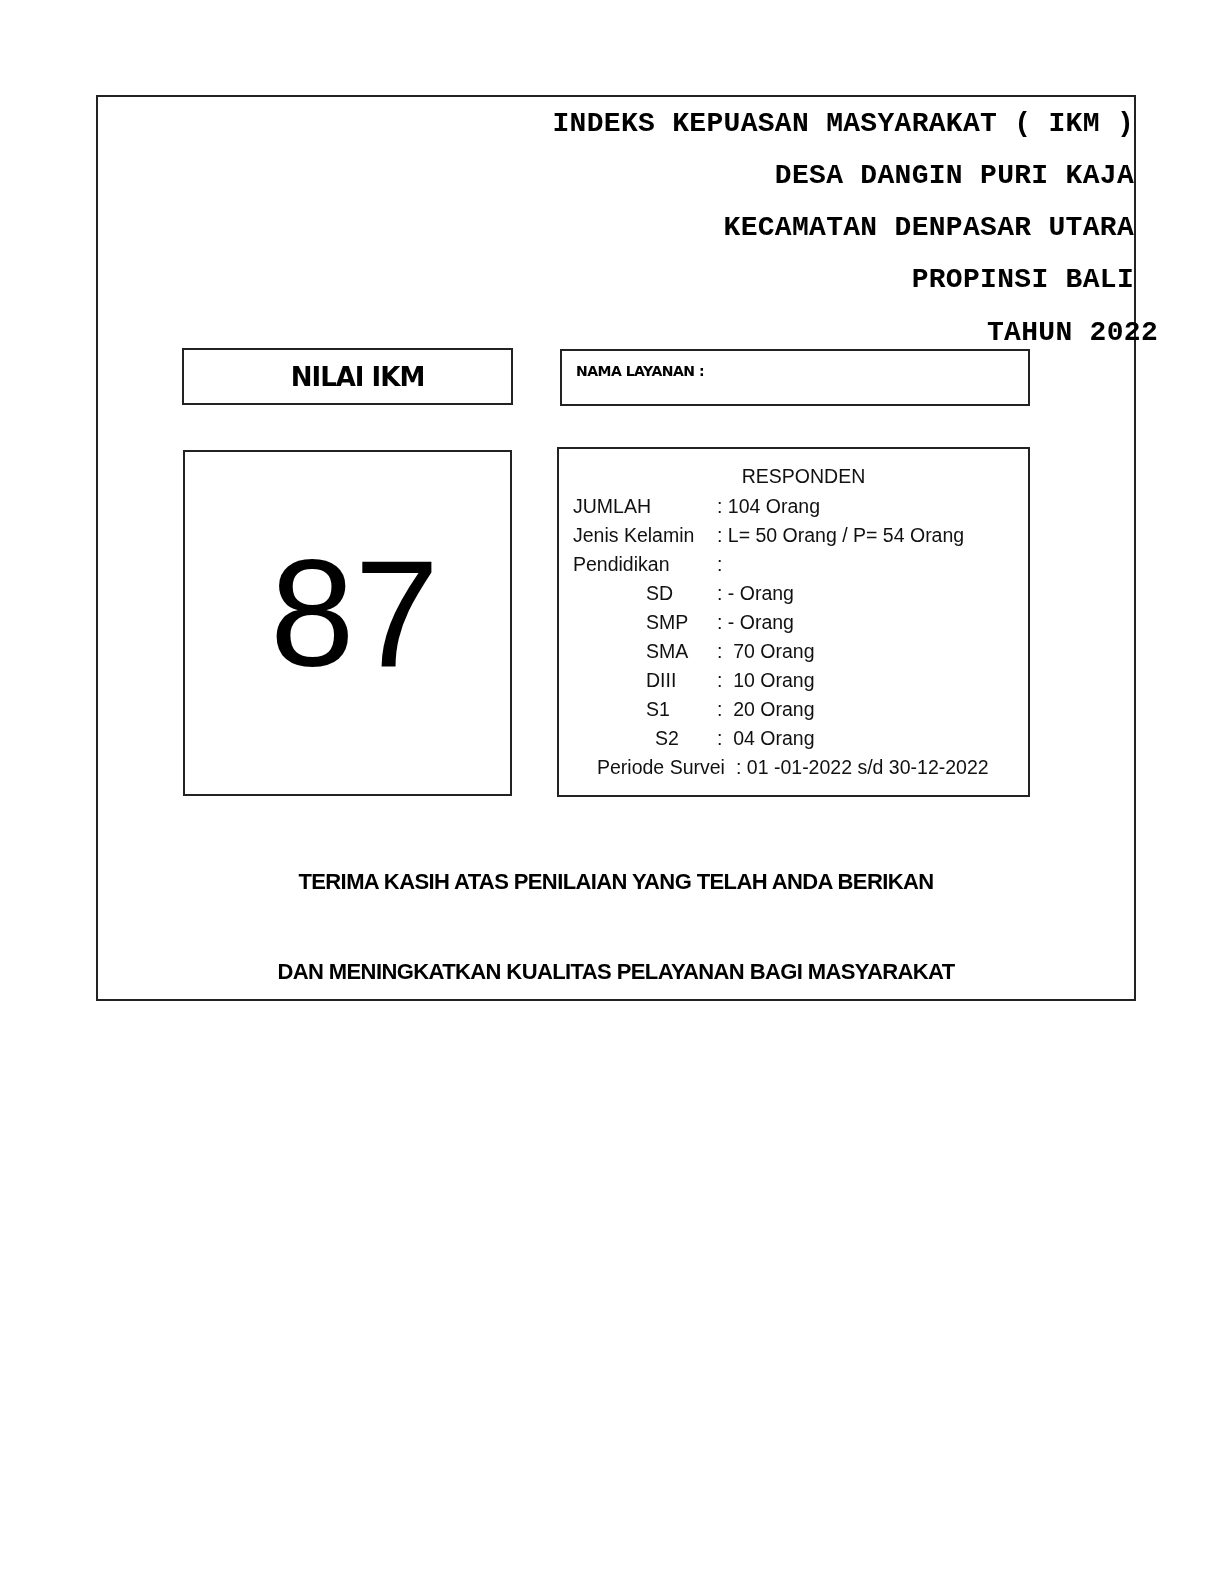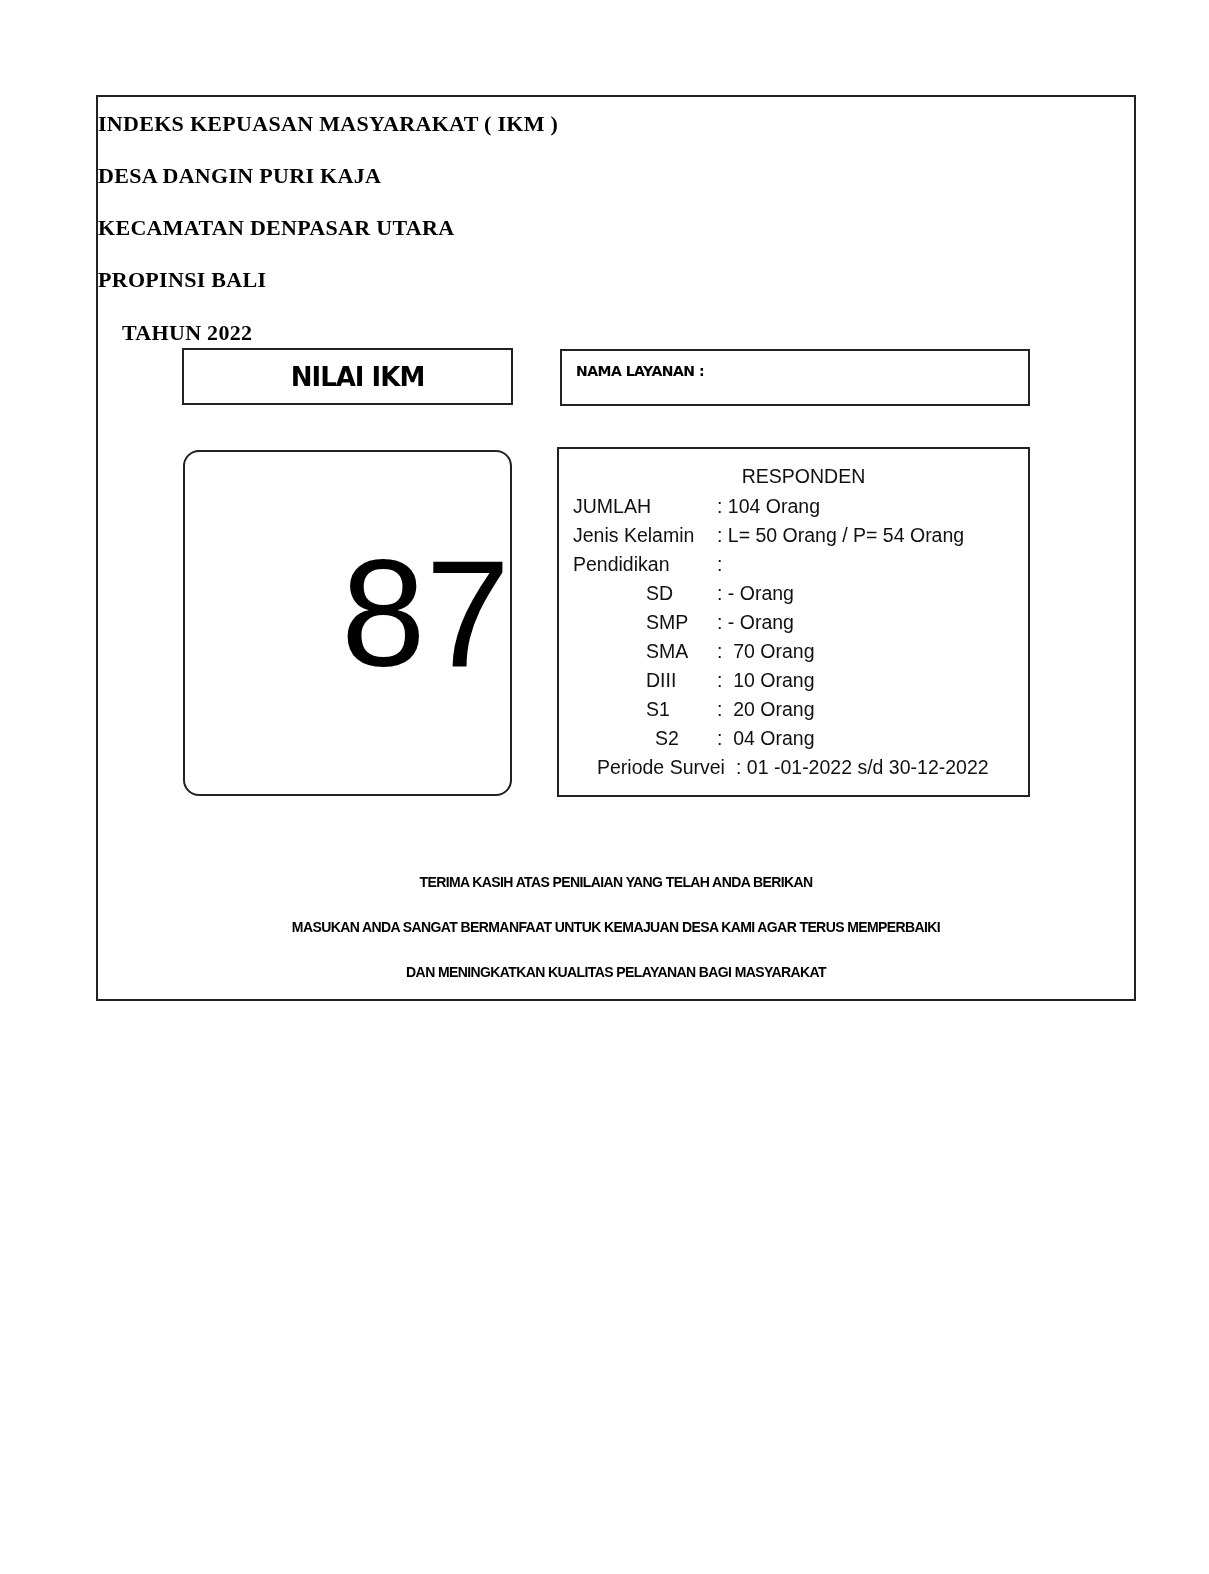--- a/index.html
+++ b/index.html
@@ -21,24 +21,24 @@
       top: 95px;
       width: 1040px;
       height: 906px;
       border: 2px solid #222;
       box-sizing: border-box;
     }
     .title-line {
       position: absolute;
       left: 0;
       width: 100%;
-      text-align: left;
-      font-family: Liberation Serif, serif;
-      font-weight: bold;
-      font-size: 22px;
+      text-align: right;
+      font-family: Liberation Mono, monospace;
+      font-weight: bold;
+      font-size: 28px;
       letter-spacing: 0.3px;
       line-height: 28px;
     }
     .box {
       position: absolute;
       border: 2px solid #222;
       box-sizing: border-box;
       padding-left: 20px;
     }
     .nilai-label-box {
@@ -69,22 +69,21 @@
       left: 14px;
       top: 12px;
     }
     .score-box {
       left: 85px;   
       top: 353px;   
       width: 329px;
       height: 346px;
       display: flex;
       align-items: center;
-      justify-content: flex-end;
-      border-radius: 16px;
+      justify-content: center;
     }
     .score-value {
       font-family: "Liberation Sans", sans-serif;
       font-size: 152px;
       line-height: 1;
       font-weight: normal;
       margin-left: -6px;
       margin-top: -20px;
     }
     .resp-box {
@@ -117,21 +116,21 @@
       position: absolute;
       white-space: nowrap;
     }
     .footer-line {
       position: absolute;
       left: 0;
       width: 100%;
       text-align: center;
       font-family: "Liberation Sans", sans-serif;
       font-weight: bold;
-      font-size: 14px;
+      font-size: 22px;
       letter-spacing: -0.6px;
       line-height: 22px;
     }
   </style>
 </head>
 <body>
 
 <div class="frame">
 
   <div class="title-line" style="top:13px;">INDEKS KEPUASAN MASYARAKAT ( IKM )</div>
@@ -191,15 +190,14 @@
       <span class="resp-label" style="left:82px;">S2</span>
       <span class="resp-value" style="left:144px; white-space:pre;">:  04 Orang</span>
     </div>
     <div class="resp-row" style="top:307px; left:34px;">
       <span class="resp-label" style="left:4px;">Periode Survei</span>
       <span class="resp-value" style="left:143px;">: 01 -01-2022 s/d 30-12-2022</span>
     </div>
   </div>
 
   <div class="footer-line" style="top:774px;">TERIMA KASIH ATAS PENILAIAN YANG TELAH ANDA BERIKAN</div>
-  <div class="footer-line" style="top:819px;">MASUKAN ANDA SANGAT BERMANFAAT UNTUK KEMAJUAN DESA KAMI AGAR TERUS MEMPERBAIKI</div>
   <div class="footer-line" style="top:864px;">DAN MENINGKATKAN KUALITAS PELAYANAN BAGI MASYARAKAT</div>
 </div>
 
 </body></html>

